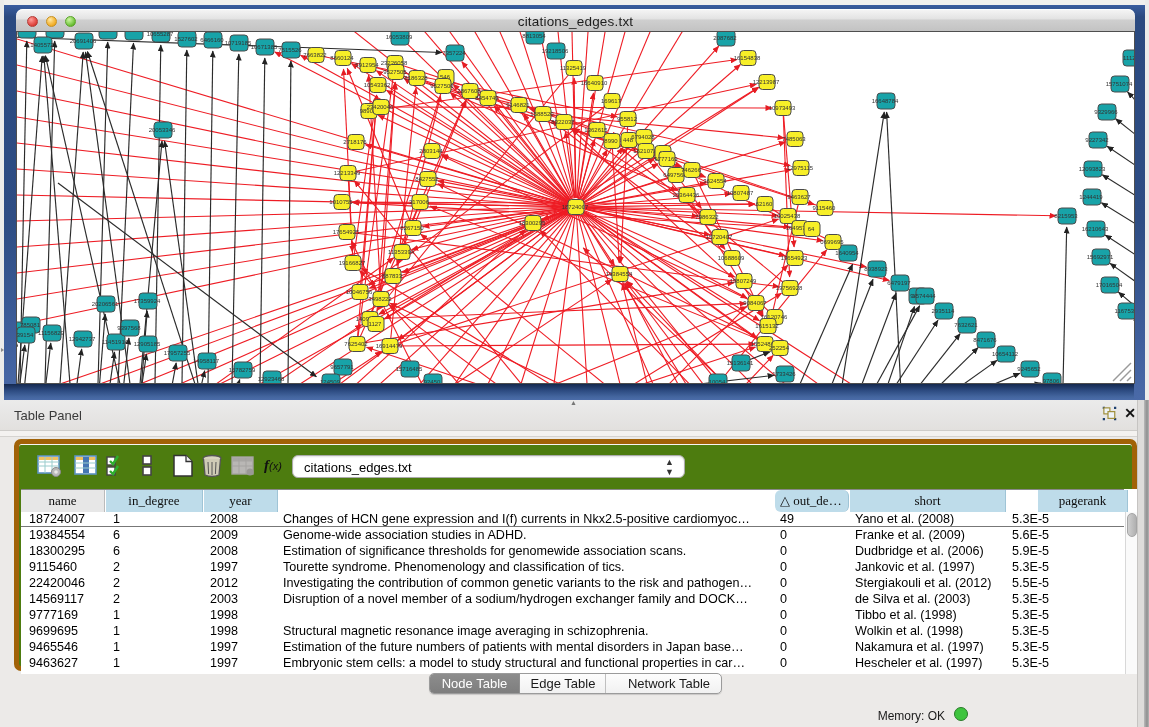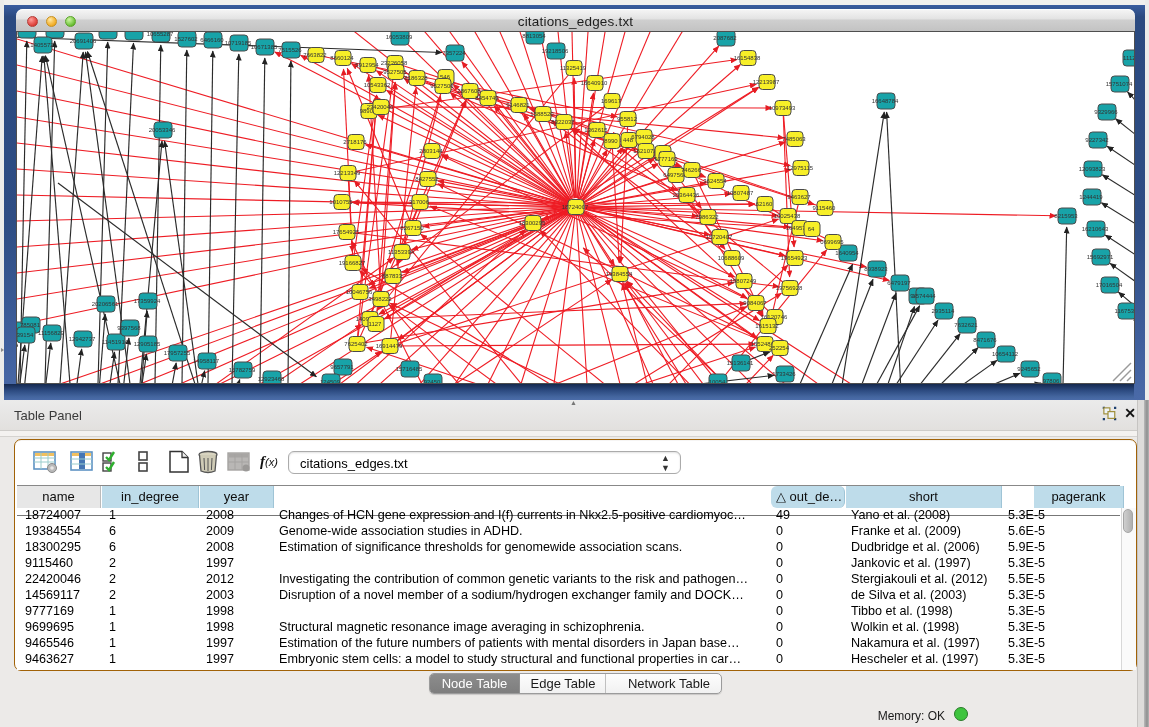--- a/index.html
+++ b/index.html
@@ -29,30 +29,30 @@
 
 #tp { position:absolute; left:0; top:400px; width:1149px; height:327px; background:#eceae8; }
 #tp-head { position:absolute; left:0; top:0; width:1144px; height:31px;
   background:linear-gradient(#ebebeb,#e2e0de); border-bottom:1px solid #cfcdca; }
 #tp-head .t { position:absolute; left:14px; top:8px; font-size:13px; color:#3a3a3a; }
 #spl { position:absolute; left:570px; top:-1px; width:10px; height:5px; color:#777; font-size:7px; }
 #fico { position:absolute; left:1102px; top:6px; width:15px; height:15px; }
 #xico { position:absolute; left:1123px; top:6px; width:14px; height:15px; font-size:14px;
   font-weight:bold; color:#111; line-height:15px; text-align:center; }
 #panelbox { position:absolute; left:14px; top:39px; width:1123px; height:232px;
-  background:#ffffff; border:1px solid #a16207; border-radius:7px;
+  background:#4d7c0f; border:5px solid #a16207; border-radius:7px;
   box-shadow:inset 0 1px 0 #f6f5f4; }
 .tbi { position:absolute; top:10px; width:26px; height:24px; }
 #combo { position:absolute; left:273px; top:11px; width:393px; height:23px; background:#fff;
   border:1px solid #ababab; border-radius:6px; box-shadow:inset 0 1px 2px rgba(0,0,0,.12); }
 #combo .ct { position:absolute; left:11px; top:4px; font-size:13px; color:#000; }
 #combo .ar { position:absolute; right:10px; top:1px; font-size:9px; color:#333; line-height:10px; }
 #tbl { position:absolute; left:2px; top:45px; width:1119px; height:185px; background:#fff; }
-#thead { position:absolute; left:0; top:0; width:1103px; height:31px;
-  border-top:1px solid #888; border-bottom:1px solid #777; background:#fff; }
+#thead { position:absolute; left:0; top:0; width:1103px; height:38px;
+  border-top:1px solid #888; border-bottom:1px solid #777; background:#fff;font-family:Liberation Serif, serif; }
 .th { position:absolute; top:0; height:22px; background:#bedcea;
   border-right:1px solid #9fc4d6; font-size:13px; color:#0d0d0d; text-align:center;
   line-height:21px; }
 #tbody { position:absolute; left:0; top:23px; width:1103px; height:162px; }
 .trow { position:relative; width:1103px; height:16px; font-size:12.6px; color:#000;
   white-space:nowrap; }
 .trow div { position:absolute; top:0; overflow:hidden; }
 .c0 { left:8px;   width:80px; }
 .c1 { left:92px;  width:90px; }
 .c2 { left:189px;  width:70px; }
@@ -737,20 +737,21 @@
               <div class="c2">2008</div>
               <div class="c3">Estimation of significance thresholds for genomewide association scans.</div>
               <div class="c4">0</div>
               <div class="c5">Dudbridge et al. (2006)</div>
               <div class="c6">5.9E-5</div>
             </div>
 <div class="trow">
               <div class="c0">9115460</div>
               <div class="c1">2</div>
               <div class="c2">1997</div>
+              <div class="c3">Tourette syndrome. Phenomenology and classification of tics.</div>
               <div class="c4">0</div>
               <div class="c5">Jankovic et al. (1997)</div>
               <div class="c6">5.3E-5</div>
             </div>
 <div class="trow">
               <div class="c0">22420046</div>
               <div class="c1">2</div>
               <div class="c2">2012</div>
               <div class="c3">Investigating the contribution of common genetic variants to the risk and pathogen…</div>
               <div class="c4">0</div>

